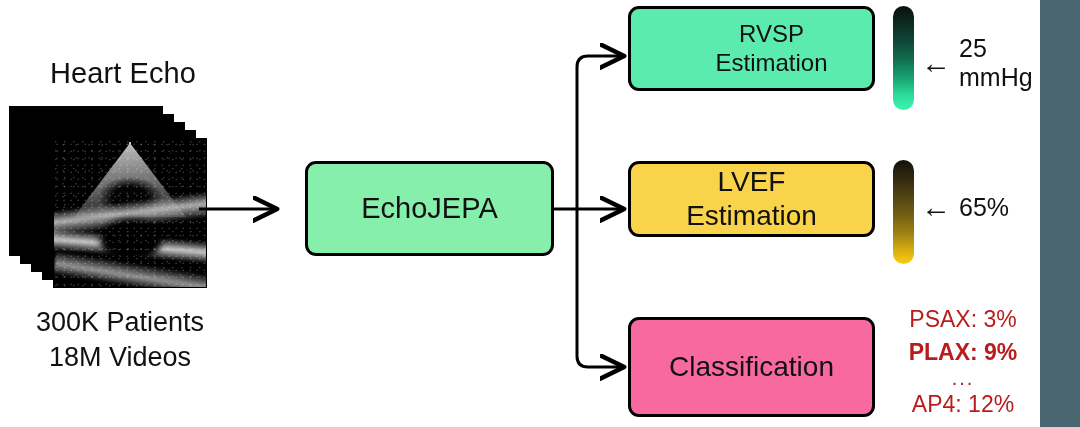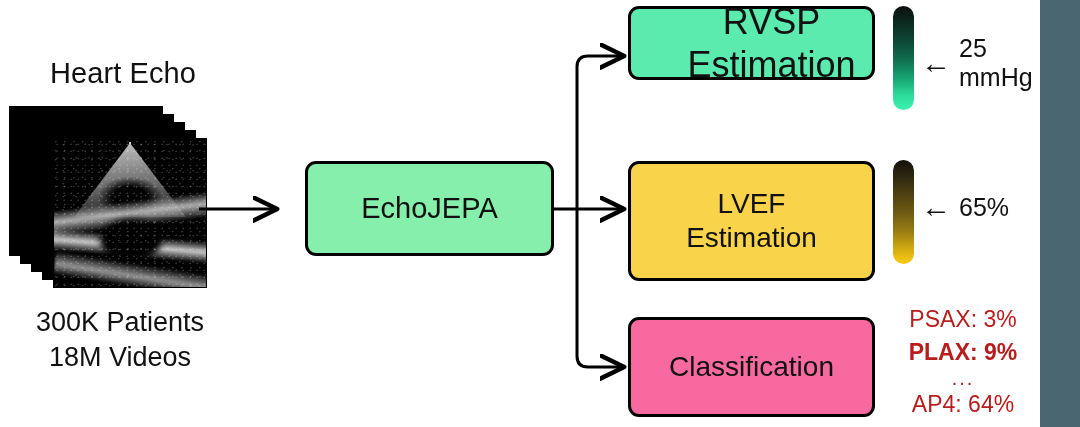--- a/index.html
+++ b/index.html
@@ -177,30 +177,30 @@
     width: 249px;
     height: 95px;
     background: #86efac;
     font-size: 29px;
     margin-left: 24px;
   }
   .node-rvsp {
     left: 628px;
     top: 6px;
     width: 247px;
-    height: 74px;
+    height: 85px;
     background: #5bebaf;
-    font-size: 36px;
+    font-size: 24px;
     padding-left: 40px;
   }
   .node-lvef {
     left: 628px;
     top: 161px;
     width: 247px;
-    height: 120px;
+    height: 76px;
     background: #f9d349;
     font-size: 28px;
   }
   .node-view {
     left: 628px;
     top: 317px;
     width: 247px;
     height: 100px;
     background: #f8699f;
     font-size: 28px;
@@ -367,18 +367,18 @@
 
   <div class="node node-view">
     <div>
       <div>Classification</div>
     </div>
   </div>
   <div class="prob-list">
     <div class="row-top">PSAX: 3%</div>
     <div class="row-highlight">PLAX: 9%</div>
     <div class="row-ellipsis">...</div>
-    <div class="row-top">AP4: 64%</div>
+    <div class="row-top">AP4: 12%</div>
   </div>
 
   <div class="edge-bar"></div>
 
 </div>
 
 </body></html>

